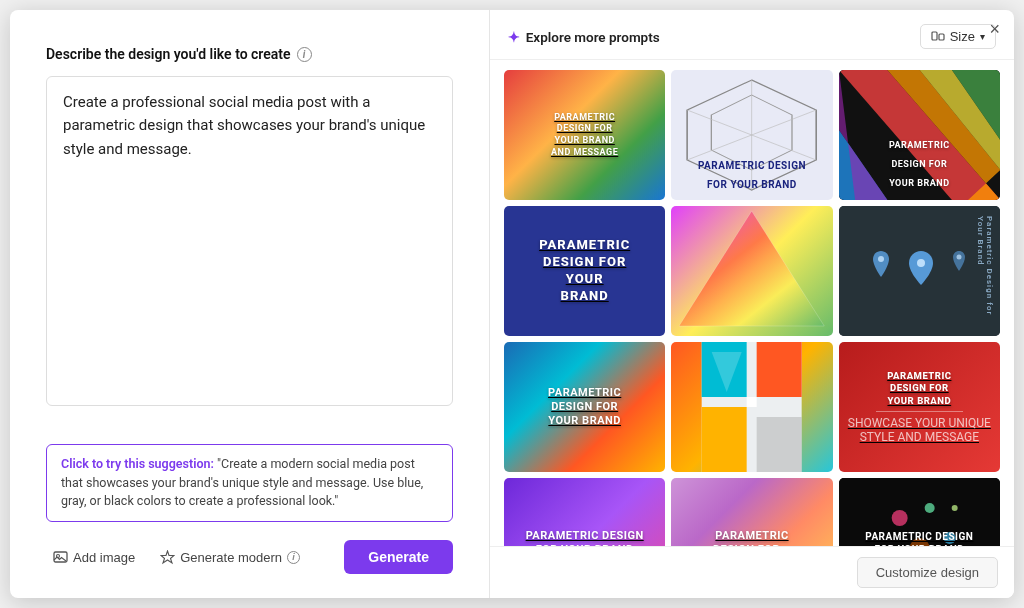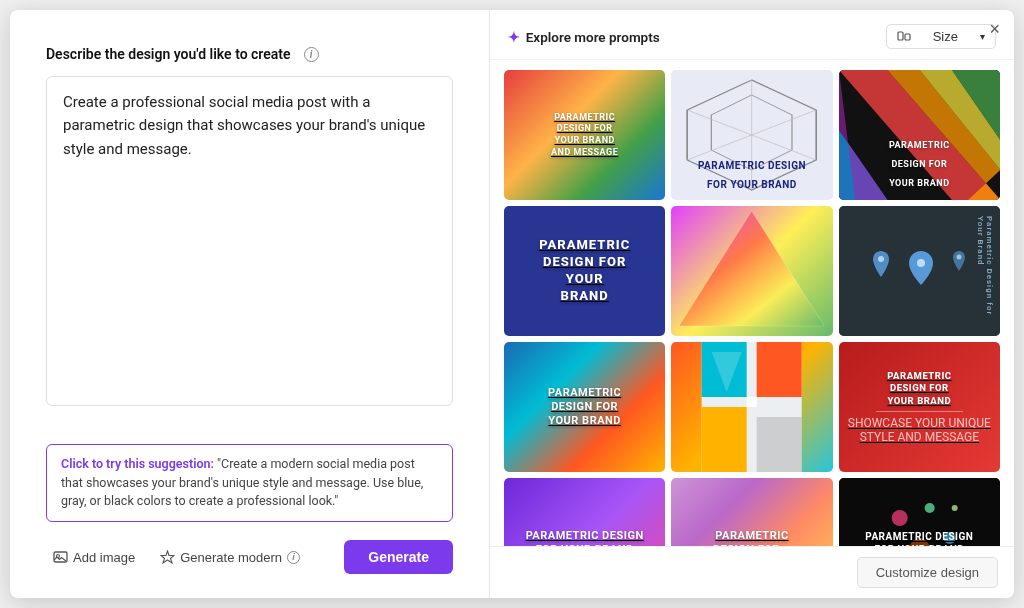--- a/index.html
+++ b/index.html
@@ -49,21 +49,21 @@
       flex-direction: column;
       border-right: 1px solid #e5e5e5;
     }
     .left-panel .section-title {
       font-size: 14px;
       font-weight: 600;
       color: #111;
       margin-bottom: 14px;
       display: flex;
       align-items: center;
-      gap: 13px;
+      gap: 6px;
     }
     .info-icon {
       width: 15px;
       height: 15px;
       border: 1.5px solid #888;
       border-radius: 50%;
       display: inline-flex;
       align-items: center;
       justify-content: center;
       font-size: 10px;
@@ -175,21 +175,21 @@
       font-weight: 600;
       color: #222;
     }
     .sparkle-icon {
       font-size: 14px;
       color: #7c3aed;
     }
     .size-btn {
       display: flex;
       align-items: center;
-      gap: 22px;
+      gap: 5px;
       font-size: 13px;
       color: #333;
       background: none;
       border: 1px solid #ddd;
       border-radius: 5px;
       padding: 4px 10px;
       cursor: pointer;
       justify-content: space-between;
     }
     .grid-container {

